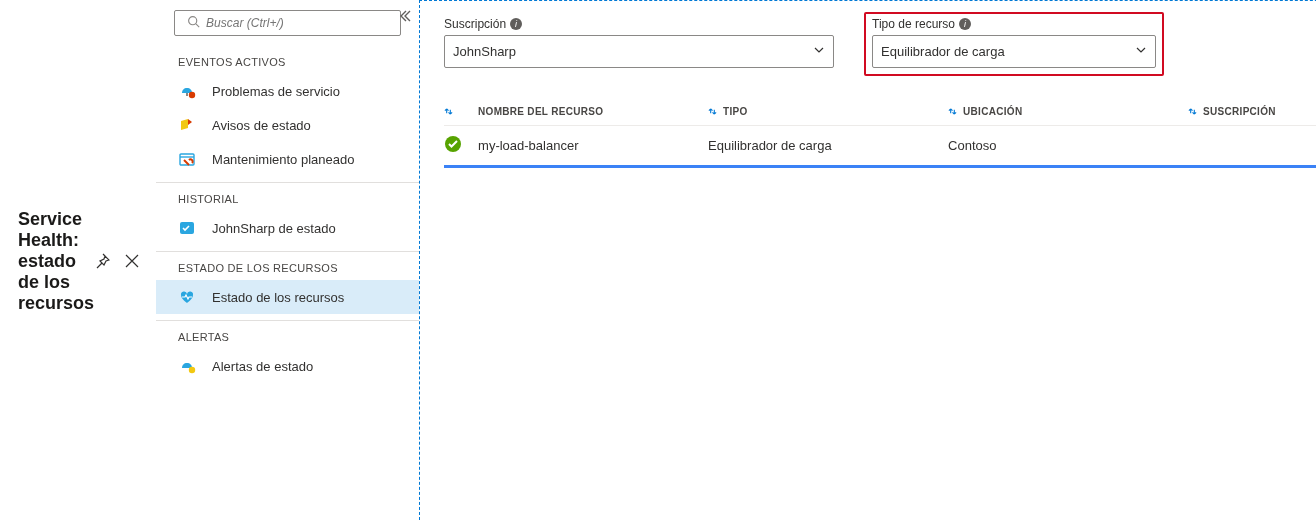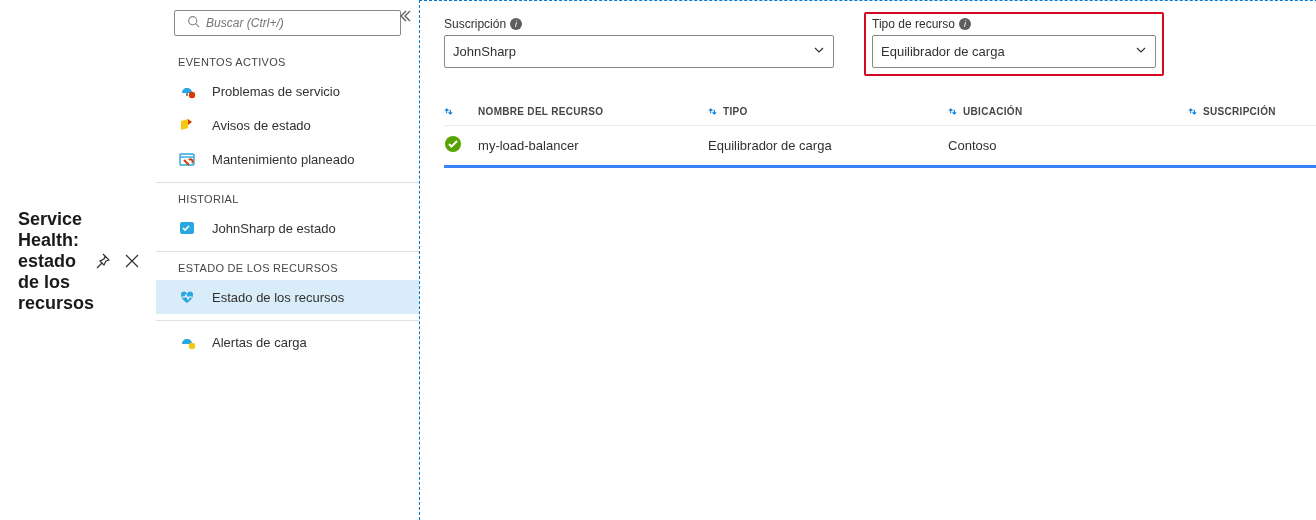--- a/index.html
+++ b/index.html
@@ -130,28 +130,29 @@
         <span class="nicon">
           <svg viewBox="0 0 18 18" width="18" height="18">
               <path d="M9 15S3 11 3 7a3 3 0 0 1 6-1 3 3 0 0 1 6 1c0 4-6 8-6 8z" fill="#2aa6e0"></path>
               <path d="M4 9h3l1-2 2 4 1-2h3" stroke="#fff" stroke-width="1.2" fill="none"></path>
             </svg>
         </span>
         <span class="nav-label">Estado de los recursos</span>
       </div>
 
       <hr class="sec-div">
+      <div class="sec-head">ALERTAS</div>
       <div class="nav-item">
         <span class="nicon">
           <svg viewBox="0 0 18 18" width="18" height="18">
               <path fill="#2aa6e0" d="M4 11c0-3 2-5 5-5s5 2 5 5H4z"></path>
               <circle cx="14" cy="13" r="3.2" fill="#f2c811"></circle>
             </svg>
         </span>
-        <span class="nav-label">Alertas de carga</span>
+        <span class="nav-label">Alertas de estado</span>
       </div>
     </div>
 
     <div class="main">
       <div class="filters">
         <div class="field subscription">
           <div class="label">
             <span>Suscripción</span>
             <span class="info-icon">i</span>
           </div>

